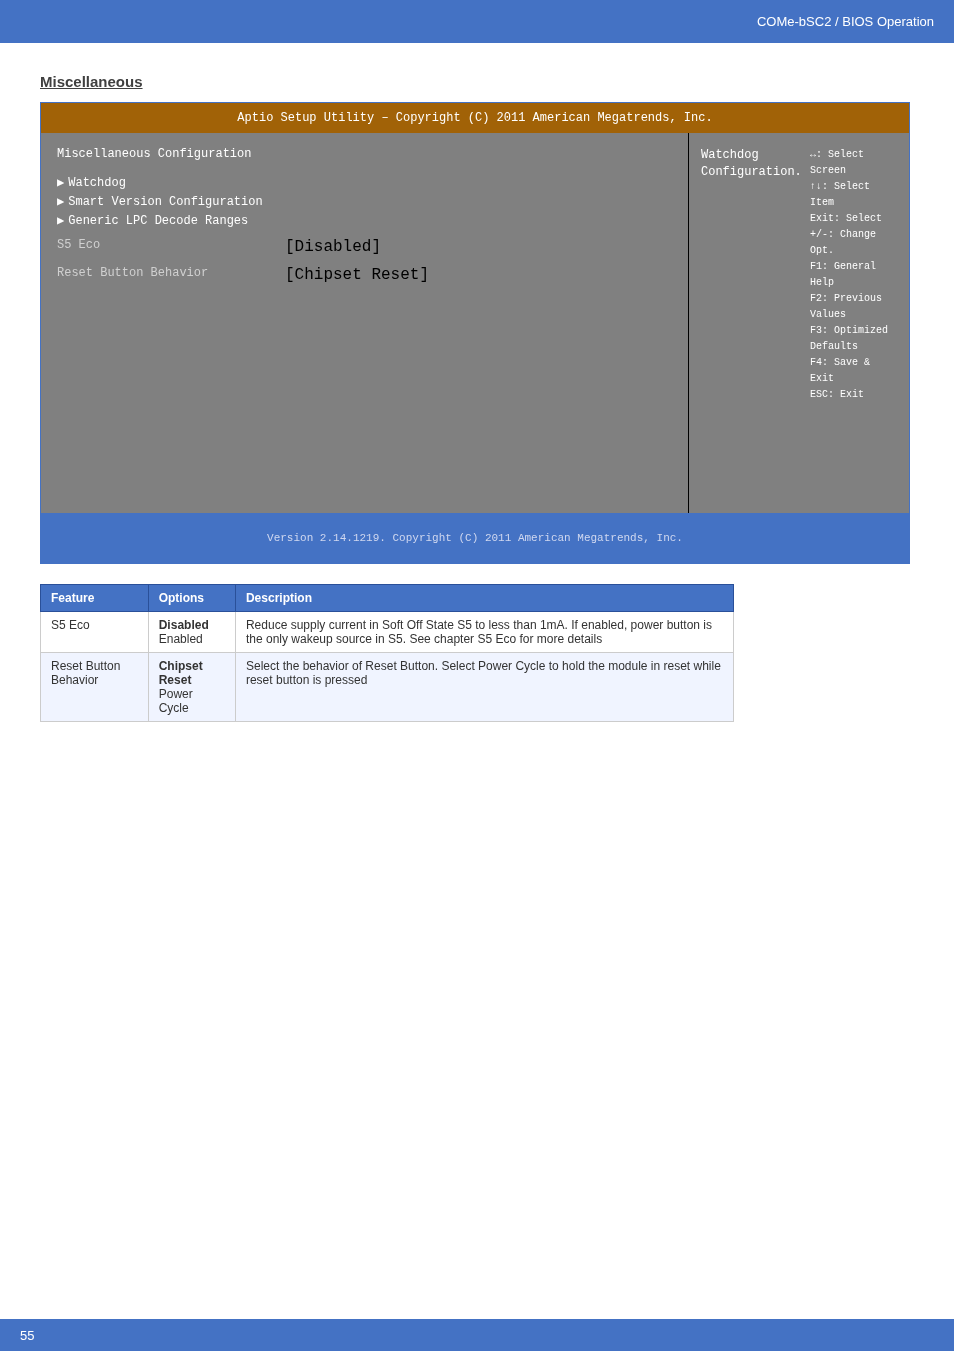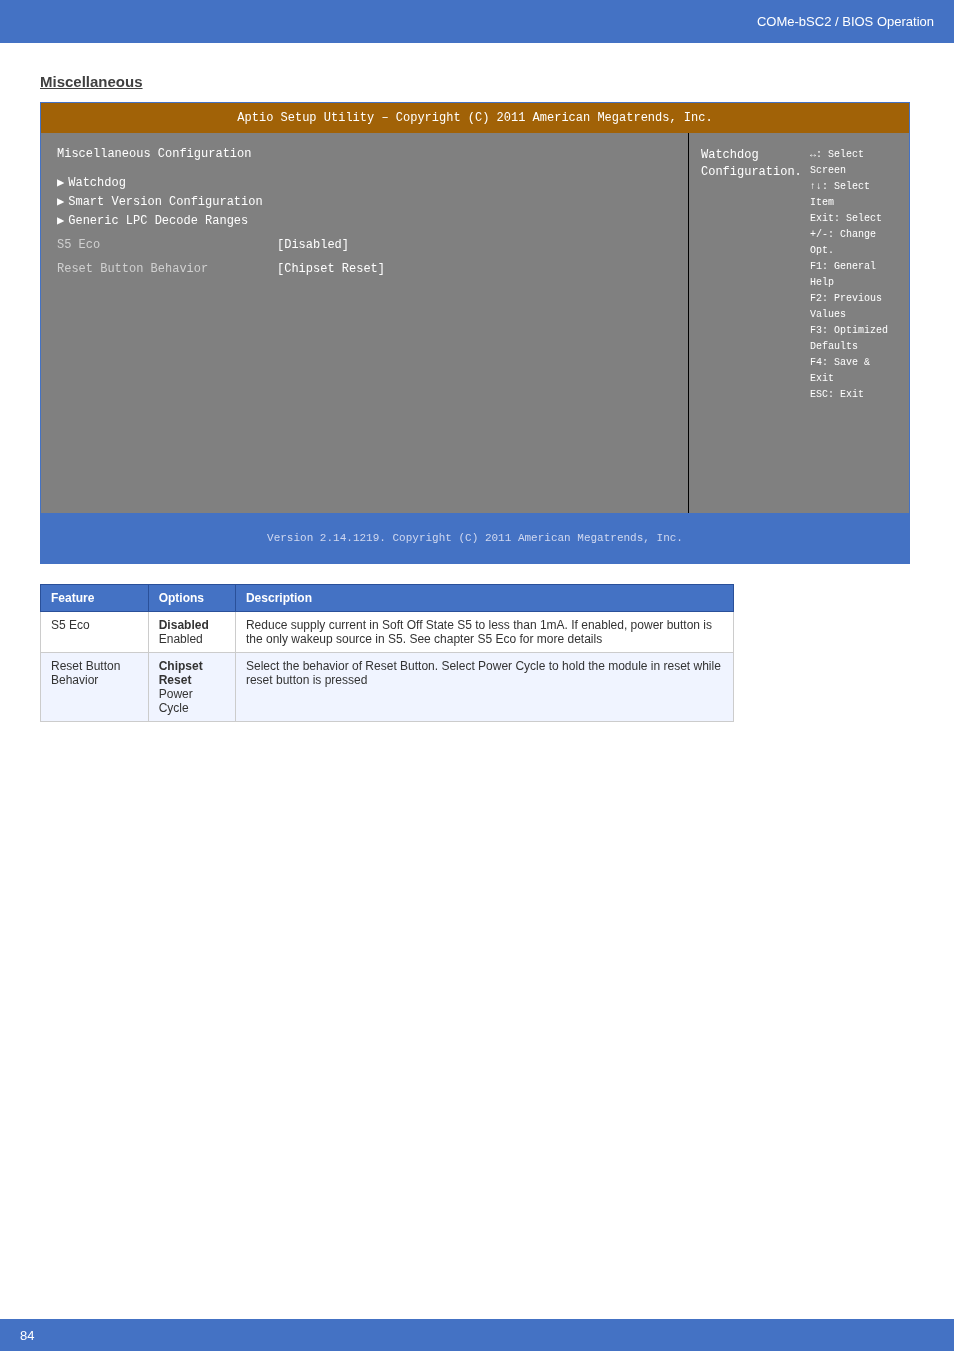--- a/index.html
+++ b/index.html
@@ -112,22 +112,23 @@
       display: flex;
       margin-top: 10px;
       margin-bottom: 2px;
     }
     .bios-field-label {
       color: #d0d0d0;
       width: 220px;
       font-size: 12px;
     }
     .bios-field-value {
-      color: #ffffff;
-      font-size: 12px;
+      color: #000000;
+      font-size: 16px;
+      margin-left: 8px;
     }
 
     
     .bios-right {
       width: 220px;
       padding: 14px 12px;
       font-family: 'Courier New', monospace;
       font-size: 12px;
       color: #fff;
       display: flex;
@@ -306,14 +307,14 @@
           <span>Power Cycle</span>
         </td>
         <td>Select the behavior of Reset Button. Select Power Cycle to hold the module in reset while reset button is pressed</td>
       </tr>
     </tbody>
   </table>
 
 </div>
 
 <div class="page-footer">
-  <span class="page-number">84</span>
+  <span class="page-number">55</span>
 </div>
 
 </body></html>

